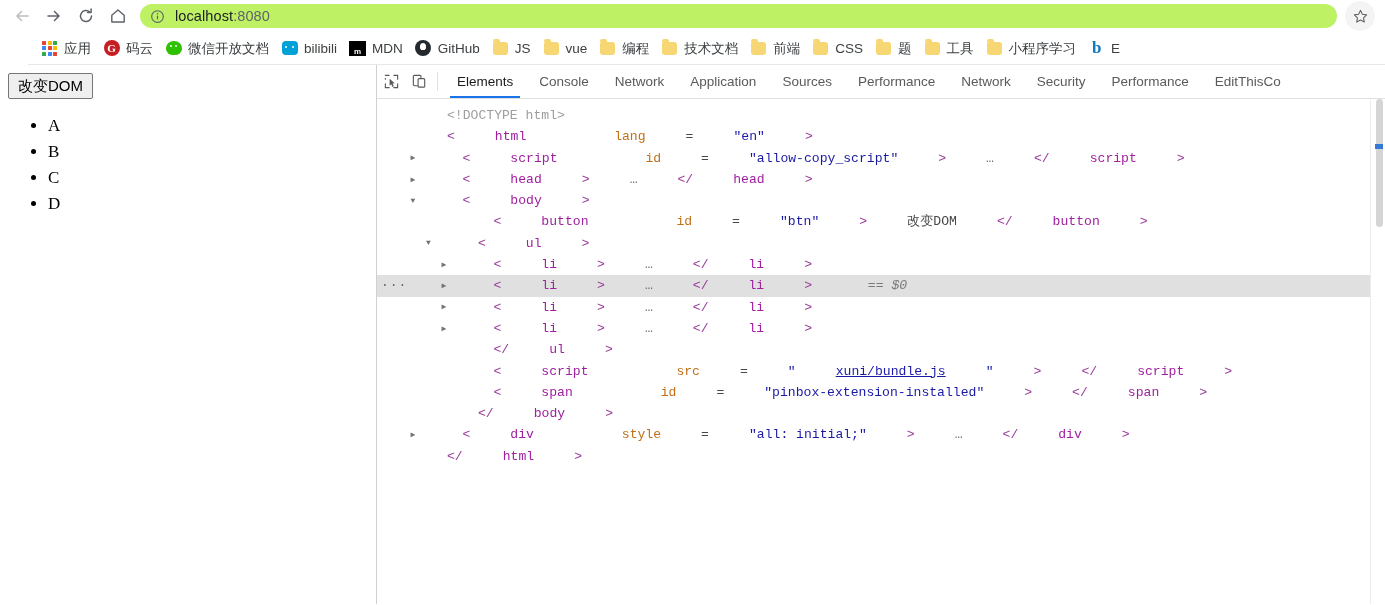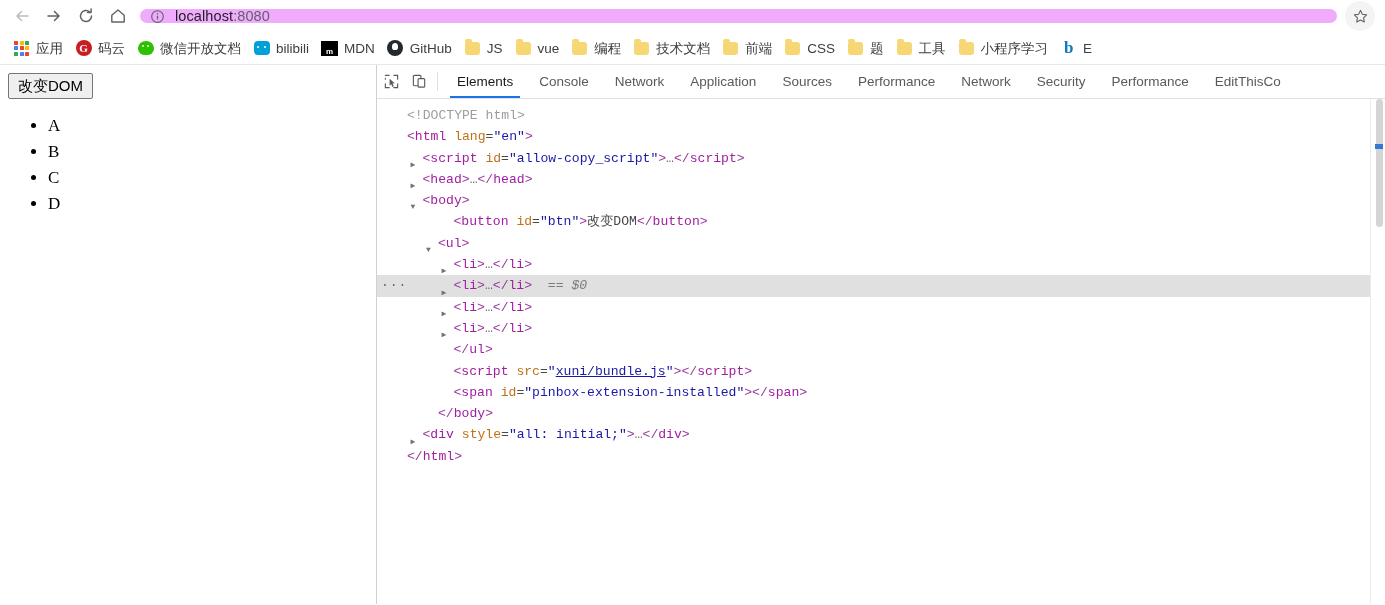--- a/index.html
+++ b/index.html
@@ -27,23 +27,23 @@
   .nav-btn {
     width: 32px; height: 32px;
     display: flex; align-items: center; justify-content: center;
     flex: 0 0 auto;
     cursor: pointer;
   }
   .nav-btn svg { display: block; }
 
   #omnibox {
     flex: 1 1 auto;
-    height: 14px;
+    height: 24px;
     margin: 0 8px 0 6px;
-    background: #f0abfc;
+    background: #bef264;
     border-radius: 13px;
     display: flex;
     align-items: center;
     padding: 0 10px;
     cursor: text;
     min-width: 0;
   }
   #site-info-icon {
     flex: 0 0 auto;
     margin-right: 10px;
@@ -70,20 +70,21 @@
 
   
   #bookmark-bar {
     height: 33px;
     display: flex;
     align-items: center;
     padding: 0 8px;
     background: #ffffff;
     overflow: hidden;
     border-bottom: 1px solid #e8e8e8;
+    margin-left: 28px;
   }
   .bookmark {
     display: flex;
     align-items: center;
     height: 26px;
     padding: 0 5px;
     margin-right: 2px;
     border-radius: 4px;
     cursor: pointer;
     flex: 0 0 auto;
@@ -289,21 +290,21 @@
     position: absolute;
     left: 4px;
     top: 0;
     height: 21.3px;
     line-height: 21.3px;
     color: #666;
     font-size: 13px;
     letter-spacing: 1px;
     cursor: pointer;
   }
-  .dom-content { display: flex; align-items: flex-end; }
+  .dom-content { display: flex; align-items: center; gap: 40px; }
   .twisty {
     width: 11px;
     flex: 0 0 11px;
     margin-right: 1px;
     color: #737373;
     font-size: 8px;
     line-height: 1;
     cursor: pointer;
     display: inline-block;
   }

